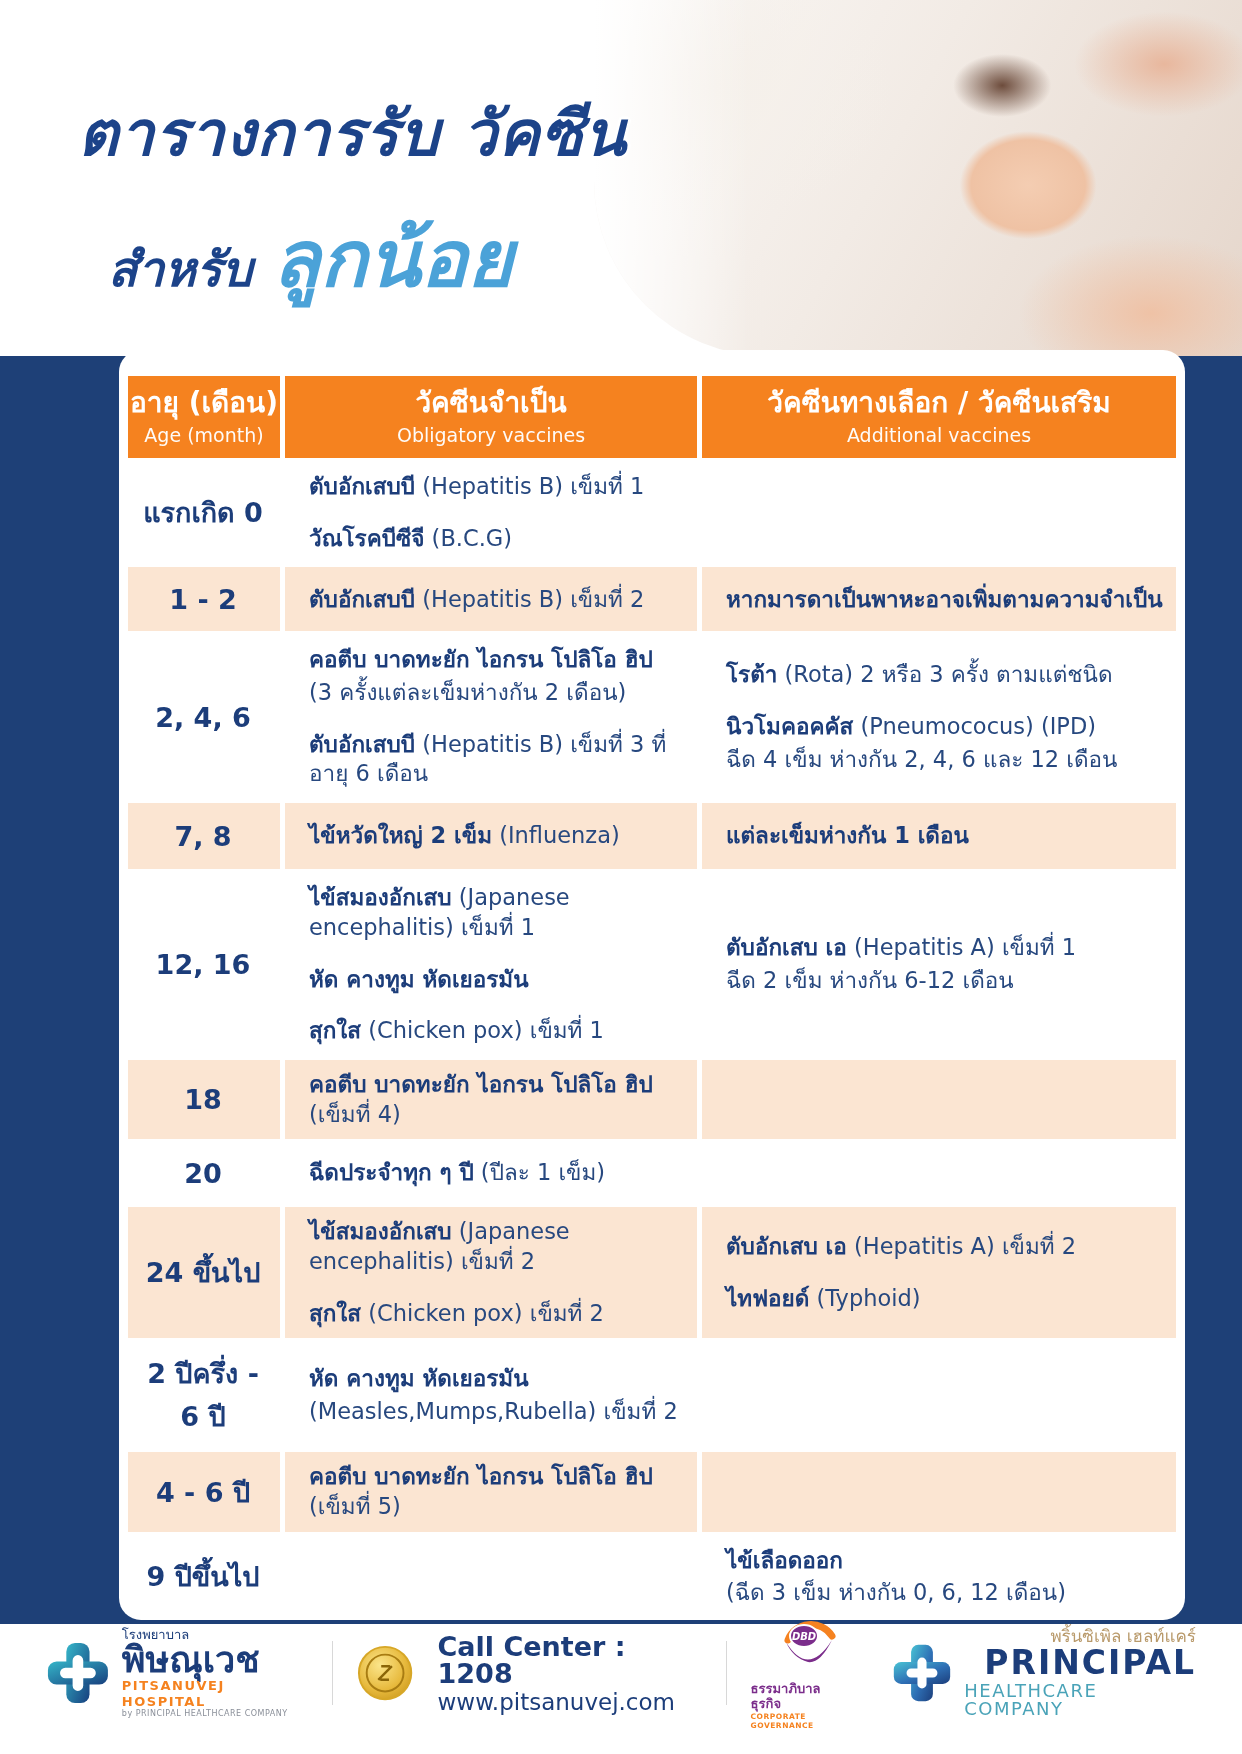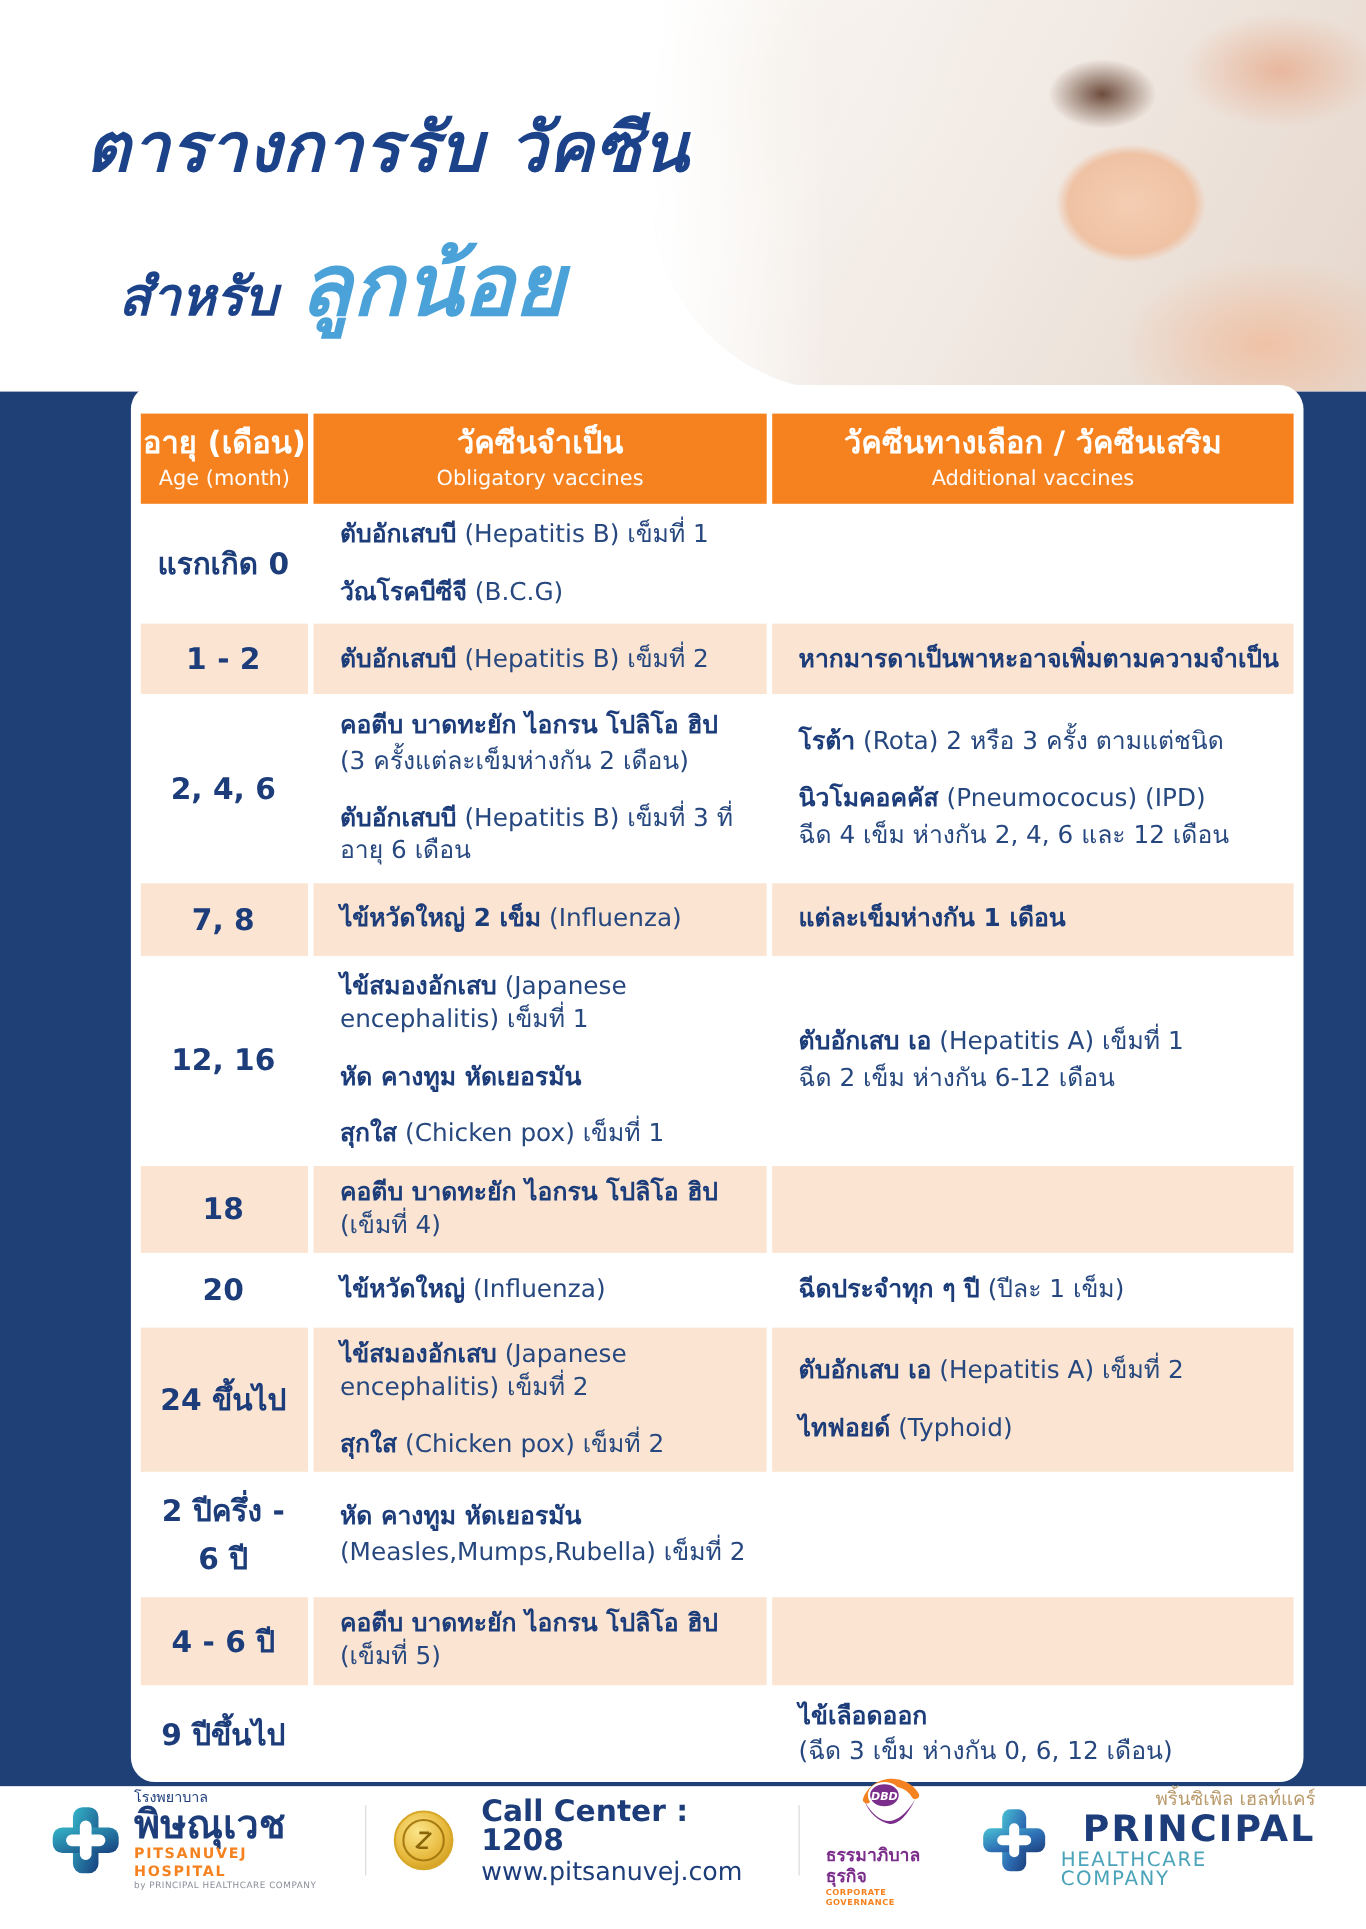--- a/index.html
+++ b/index.html
@@ -68,21 +68,21 @@
   .f-hospital{display:flex;align-items:center;gap:12px;}
   .h-top{font-size:13px;color:#1c3d7a;line-height:1;}
   .h-name{font-size:36px;font-weight:bold;color:#1c3d7a;line-height:1.05;}
   .h-en{font-size:13px;font-weight:bold;color:#f5821f;letter-spacing:1.5px;line-height:1.2;}
   .h-by{font-size:8px;color:#8a8f99;letter-spacing:.5px;}
   .f-call{display:flex;flex-direction:column;gap:4px;}
   .c1{font-size:27px;font-weight:bold;color:#1c3d7a;line-height:1;}
   .c2{font-size:23px;color:#1c3d7a;line-height:1;}
   .f-dbd{display:flex;align-items:center;gap:8px;flex-direction:column;}
   .d-col{display:flex;flex-direction:column;gap:1px;}
-  .d1,.d2{font-size:16px;font-weight:bold;color:#7b2d8b;line-height:1.1;}
+  .d1,.d2{font-size:13px;font-weight:bold;color:#7b2d8b;line-height:1.1;}
   .d3{font-size:7.5px;font-weight:bold;color:#f5821f;letter-spacing:.5px;}
   .f-principal{display:flex;align-items:center;gap:12px;margin-left:auto;}
   .p-col{display:flex;flex-direction:column;align-items:flex-end;gap:1px;}
   .p-th{font-size:17px;color:#b99a6b;line-height:1;}
   .p-name{font-size:33px;font-weight:bold;color:#1c3d7a;letter-spacing:2px;line-height:1.05;}
   .p-sub{font-size:18px;color:#4aa3b8;letter-spacing:1.5px;line-height:1;}
 </style>
 </head>
 <body>
 
@@ -199,25 +199,20 @@
         <div class="cell age">18</div>
         <div class="cell">
           <div class="entry">
             <div class="line"><span class="b">คอตีบ บาดทะยัก ไอกรน โปลิโอ ฮิป</span><span class="r">  (เข็มที่ 4)</span></div>
           </div>
         </div>
         <div class="cell"></div>
       </div>
       <div class="trow" style="min-height: 60px;">
         <div class="cell age">20</div>
-        <div class="cell">
-          <div class="entry">
-            <div class="line"><span class="b">ไข้หวัดใหญ่</span><span class="r">  (Influenza)</span></div>
-          </div>
-        </div>
         <div class="cell">
           <div class="entry">
             <div class="line"><span class="b">ฉีดประจำทุก ๆ ปี</span><span class="r">  (ปีละ 1 เข็ม)</span></div>
           </div>
         </div>
       </div>
       <div class="trow shaded" style="min-height: 118px;">
         <div class="cell age">24 ขึ้นไป</div>
         <div class="cell">
           <div class="entry">

